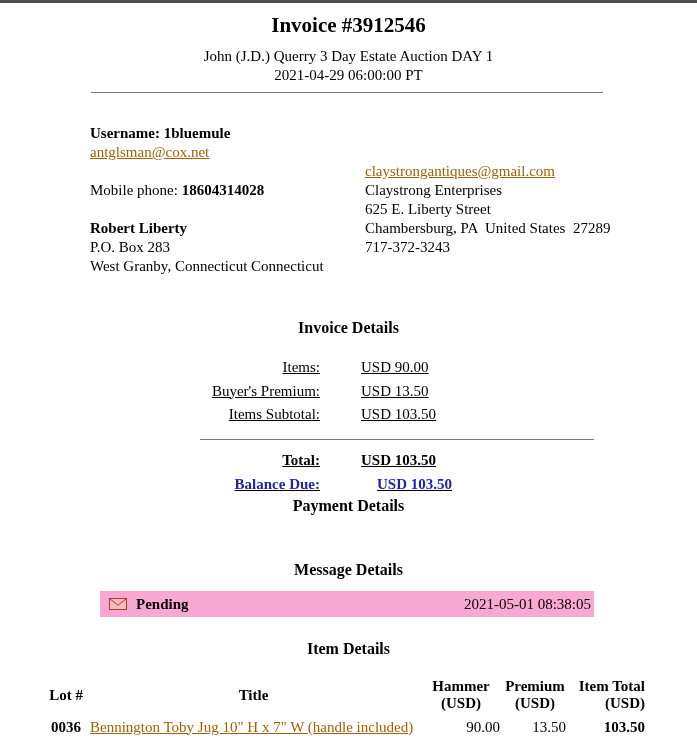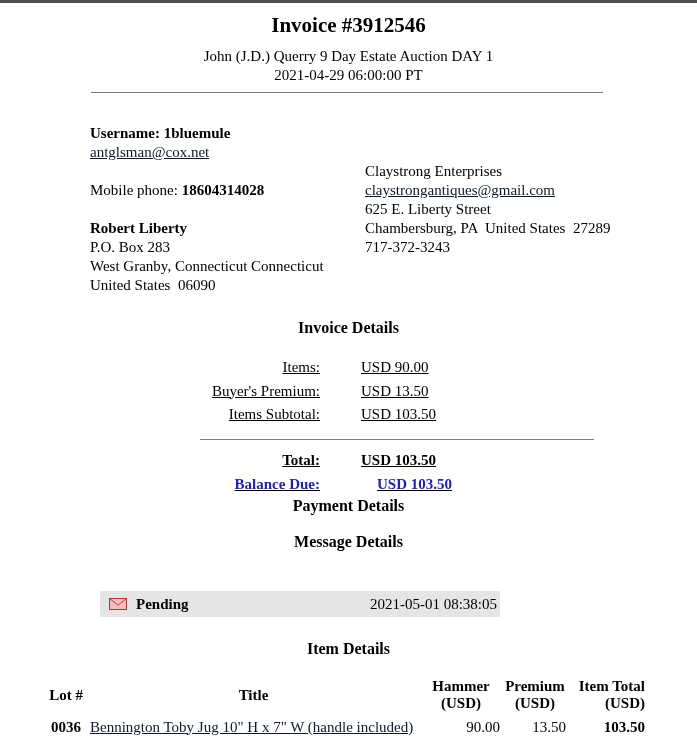--- a/index.html
+++ b/index.html
@@ -16,40 +16,40 @@
   .invoice-title { font-size:21px; font-weight:bold; margin:0 0 9px 0; }
   .sub-line { font-size:15px; line-height:19px; }
 
   .hr1 { position:absolute; top:89px; left:91px; width:512px; height:0; border-top:1px solid #7d7d7d; }
   .hr2 { position:absolute; top:436px; left:200px; width:394px; height:0; border-top:1px solid #7d7d7d; }
 
   .buyer-block { position:absolute; left:90px; top:121px; line-height:19px; }
   .seller-block { position:absolute; left:365px; top:159px; line-height:19px; }
   .blank-line { height:19px; }
 
-  a.link { color:#0f172a; text-decoration:underline; cursor:pointer; }
+  a.link { color:#a16207; text-decoration:underline; cursor:pointer; }
 
   .section-heading { position:absolute; left:0; width:697px; text-align:center; font-weight:bold; font-size:16px; }
   .h-invoice  { top:316px; }
   .h-payment  { top:494px; }
-  .h-message  { top:530px; }
+  .h-message  { top:558px; }
   .h-item     { top:637px; }
 
   .totals { position:absolute; left:0; width:697px;text-decoration:underline; }
   .t-rows   { top:353px; }
   .t-total  { top:446px; }
   .t-balance{ top:470px; }
   .t-row { display:flex; height:23.5px; line-height:23.5px; }
   .t-label { width:320px; text-align:right; }
   .t-value { margin-left:41px; text-align:left; }
   .blue { color:#2222aa;gap:16px; }
 
   .pending-bar {
-    position:absolute; top:588px; left:100px; width:400px; height:26px;
-    background:#e5e5e5; display:flex; align-items:center;
+    position:absolute; top:588px; left:100px; width:494px; height:26px;
+    background:#f9a8d4; display:flex; align-items:center;
   }
   .envelope { margin-left:9px; display:block; }
   .pending-label { font-weight:bold; margin-left:9px; flex:1 1 auto; }
   .pending-date { margin-right:3px; }
 
   .items-table { position:absolute; top:672px; left:45px; width:600px; border-collapse:collapse; font-size:15px; }
   .items-table th { font-weight:bold; padding:0; vertical-align:middle; line-height:17px; }
   .items-table td { padding:0; vertical-align:middle; }
   .col-lot   { width:42px;  text-align:center; }
   .col-title { width:333px; text-align:center; }
@@ -63,40 +63,39 @@
   .data-row .cell-num   { text-align:right; padding-right:2px; }
   .data-row .cell-total { text-align:right; padding-right:0; font-weight:bold; }
 </style>
 </head>
 <body>
 
 <div class="page">
 
   <div class="header">
     <div class="invoice-title">Invoice #3912546</div>
-    <div class="sub-line">John (J.D.) Querry 9 Day Estate Auction DAY 1</div>
+    <div class="sub-line">John (J.D.) Querry 3 Day Estate Auction DAY 1</div>
     <div class="sub-line">2021-04-29 06:00:00 PT</div>
   </div>
   <div class="hr1"></div>
 
   <div class="buyer-block">
     <div class="bold">Username: 1bluemule</div>
     <div><a class="link">antglsman@cox.net</a></div>
     <div class="blank-line"></div>
     <div><span>Mobile phone: </span><span class="bold">18604314028</span></div>
     <div class="blank-line"></div>
     <div class="bold">Robert Liberty</div>
     <div>P.O. Box 283</div>
     <div>West Granby, Connecticut Connecticut</div>
-    <div class="ws-pre">United States  06090</div>
   </div>
 
   <div class="seller-block">
+    <div><a class="link">claystrongantiques@gmail.com</a></div>
     <div>Claystrong Enterprises</div>
-    <div><a class="link">claystrongantiques@gmail.com</a></div>
     <div>625 E. Liberty Street</div>
     <div class="ws-pre">Chambersburg, PA  United States  27289</div>
     <div>717-372-3243</div>
   </div>
 
   <div class="section-heading h-invoice">Invoice Details</div>
 
   <div class="totals t-rows">
     <div class="t-row">
       <div class="t-label">Items:</div>

